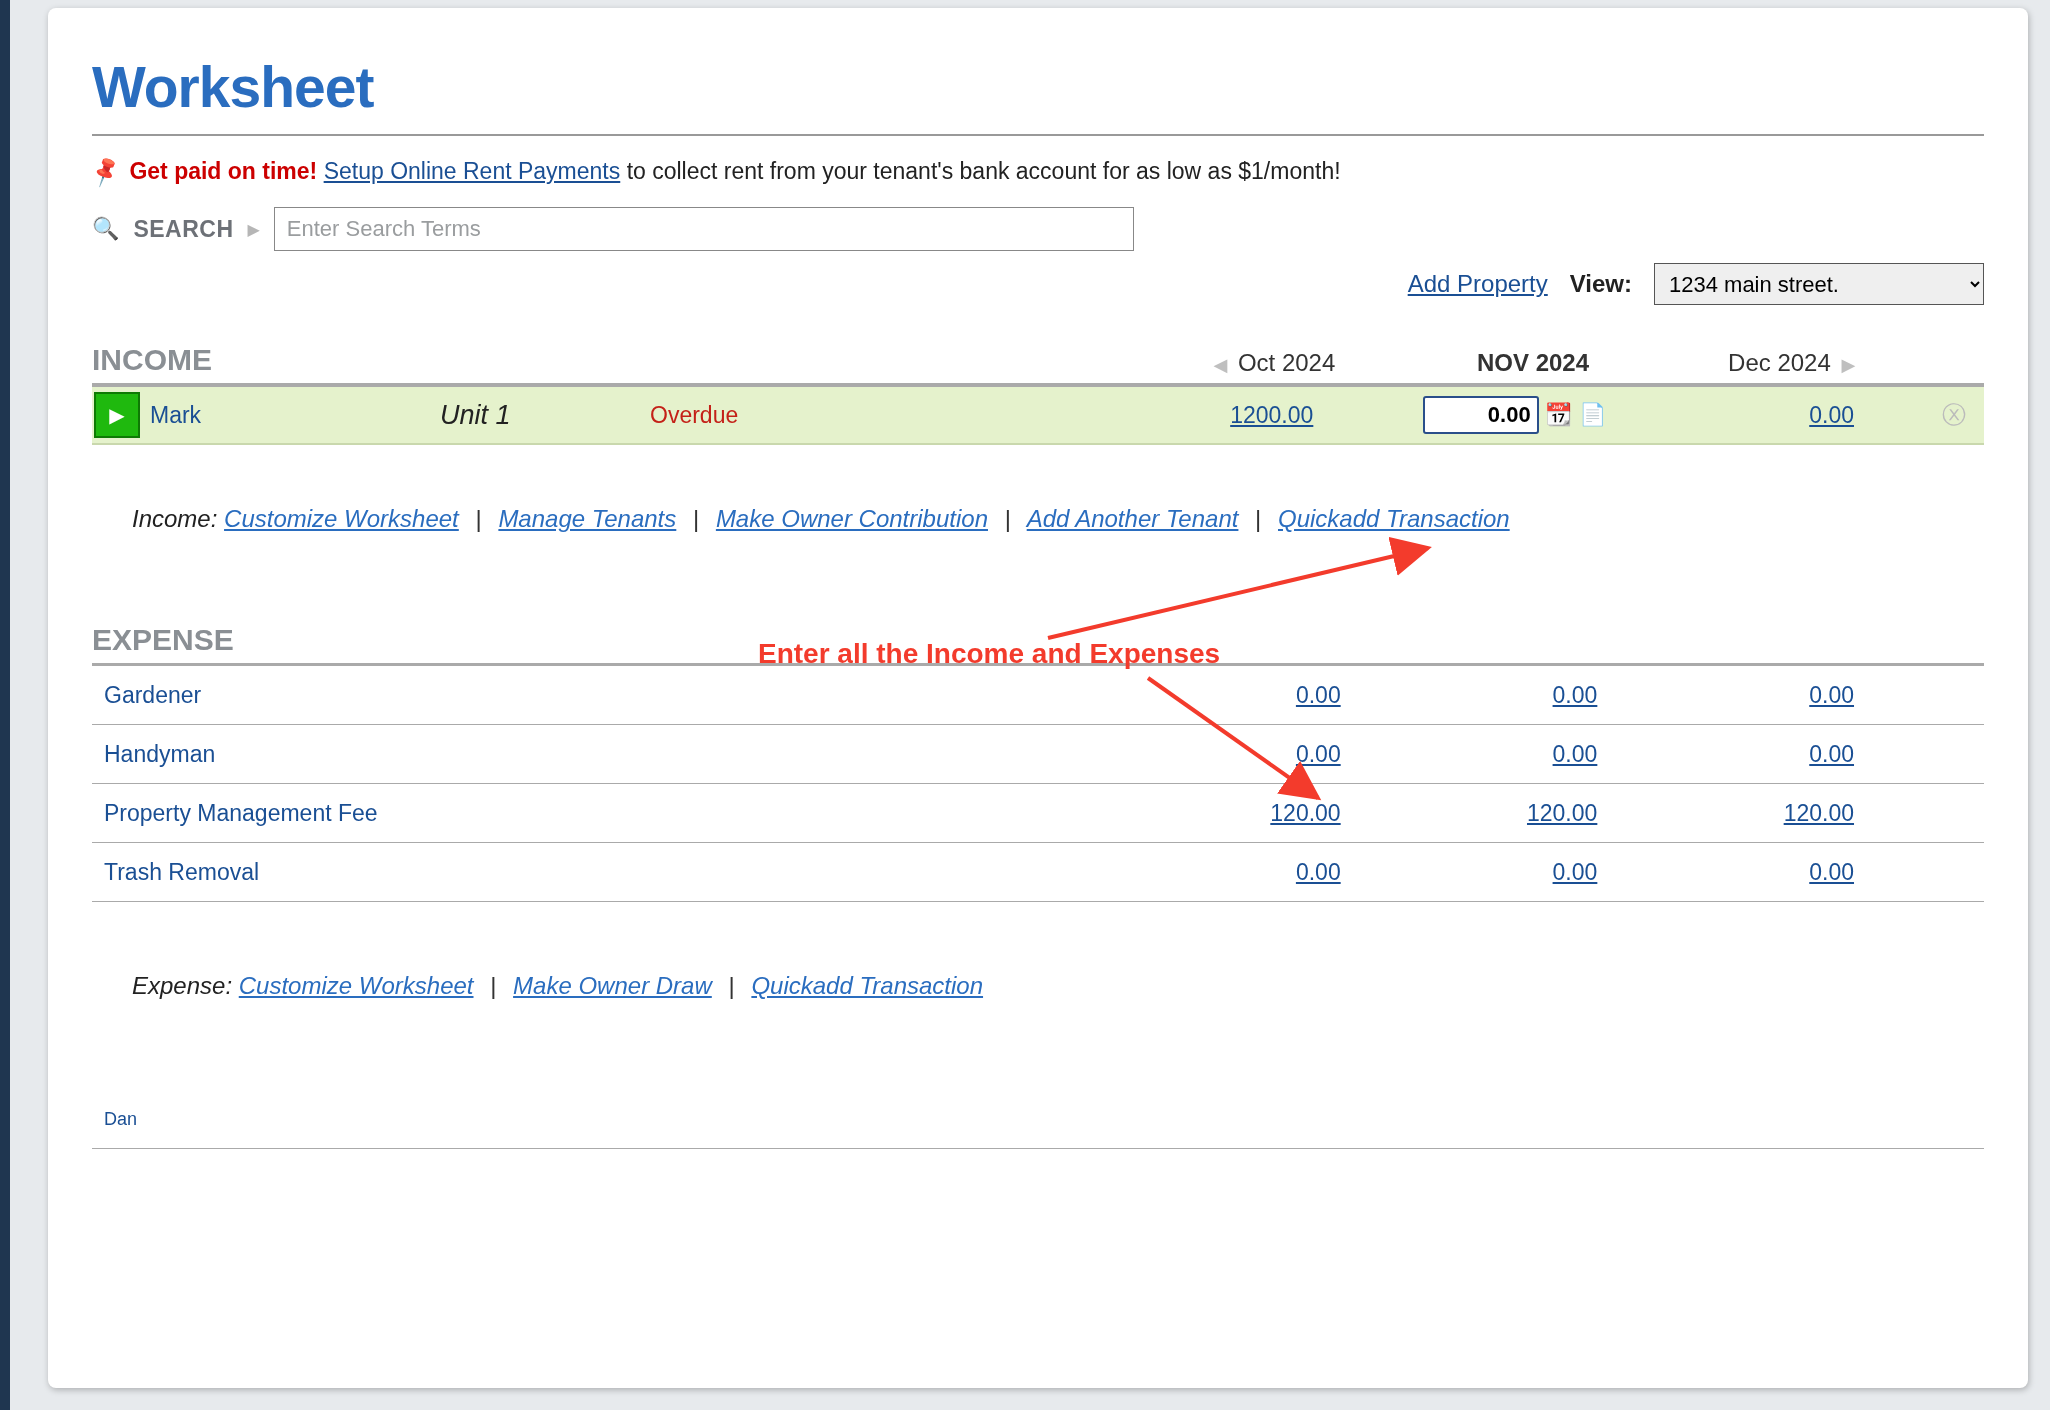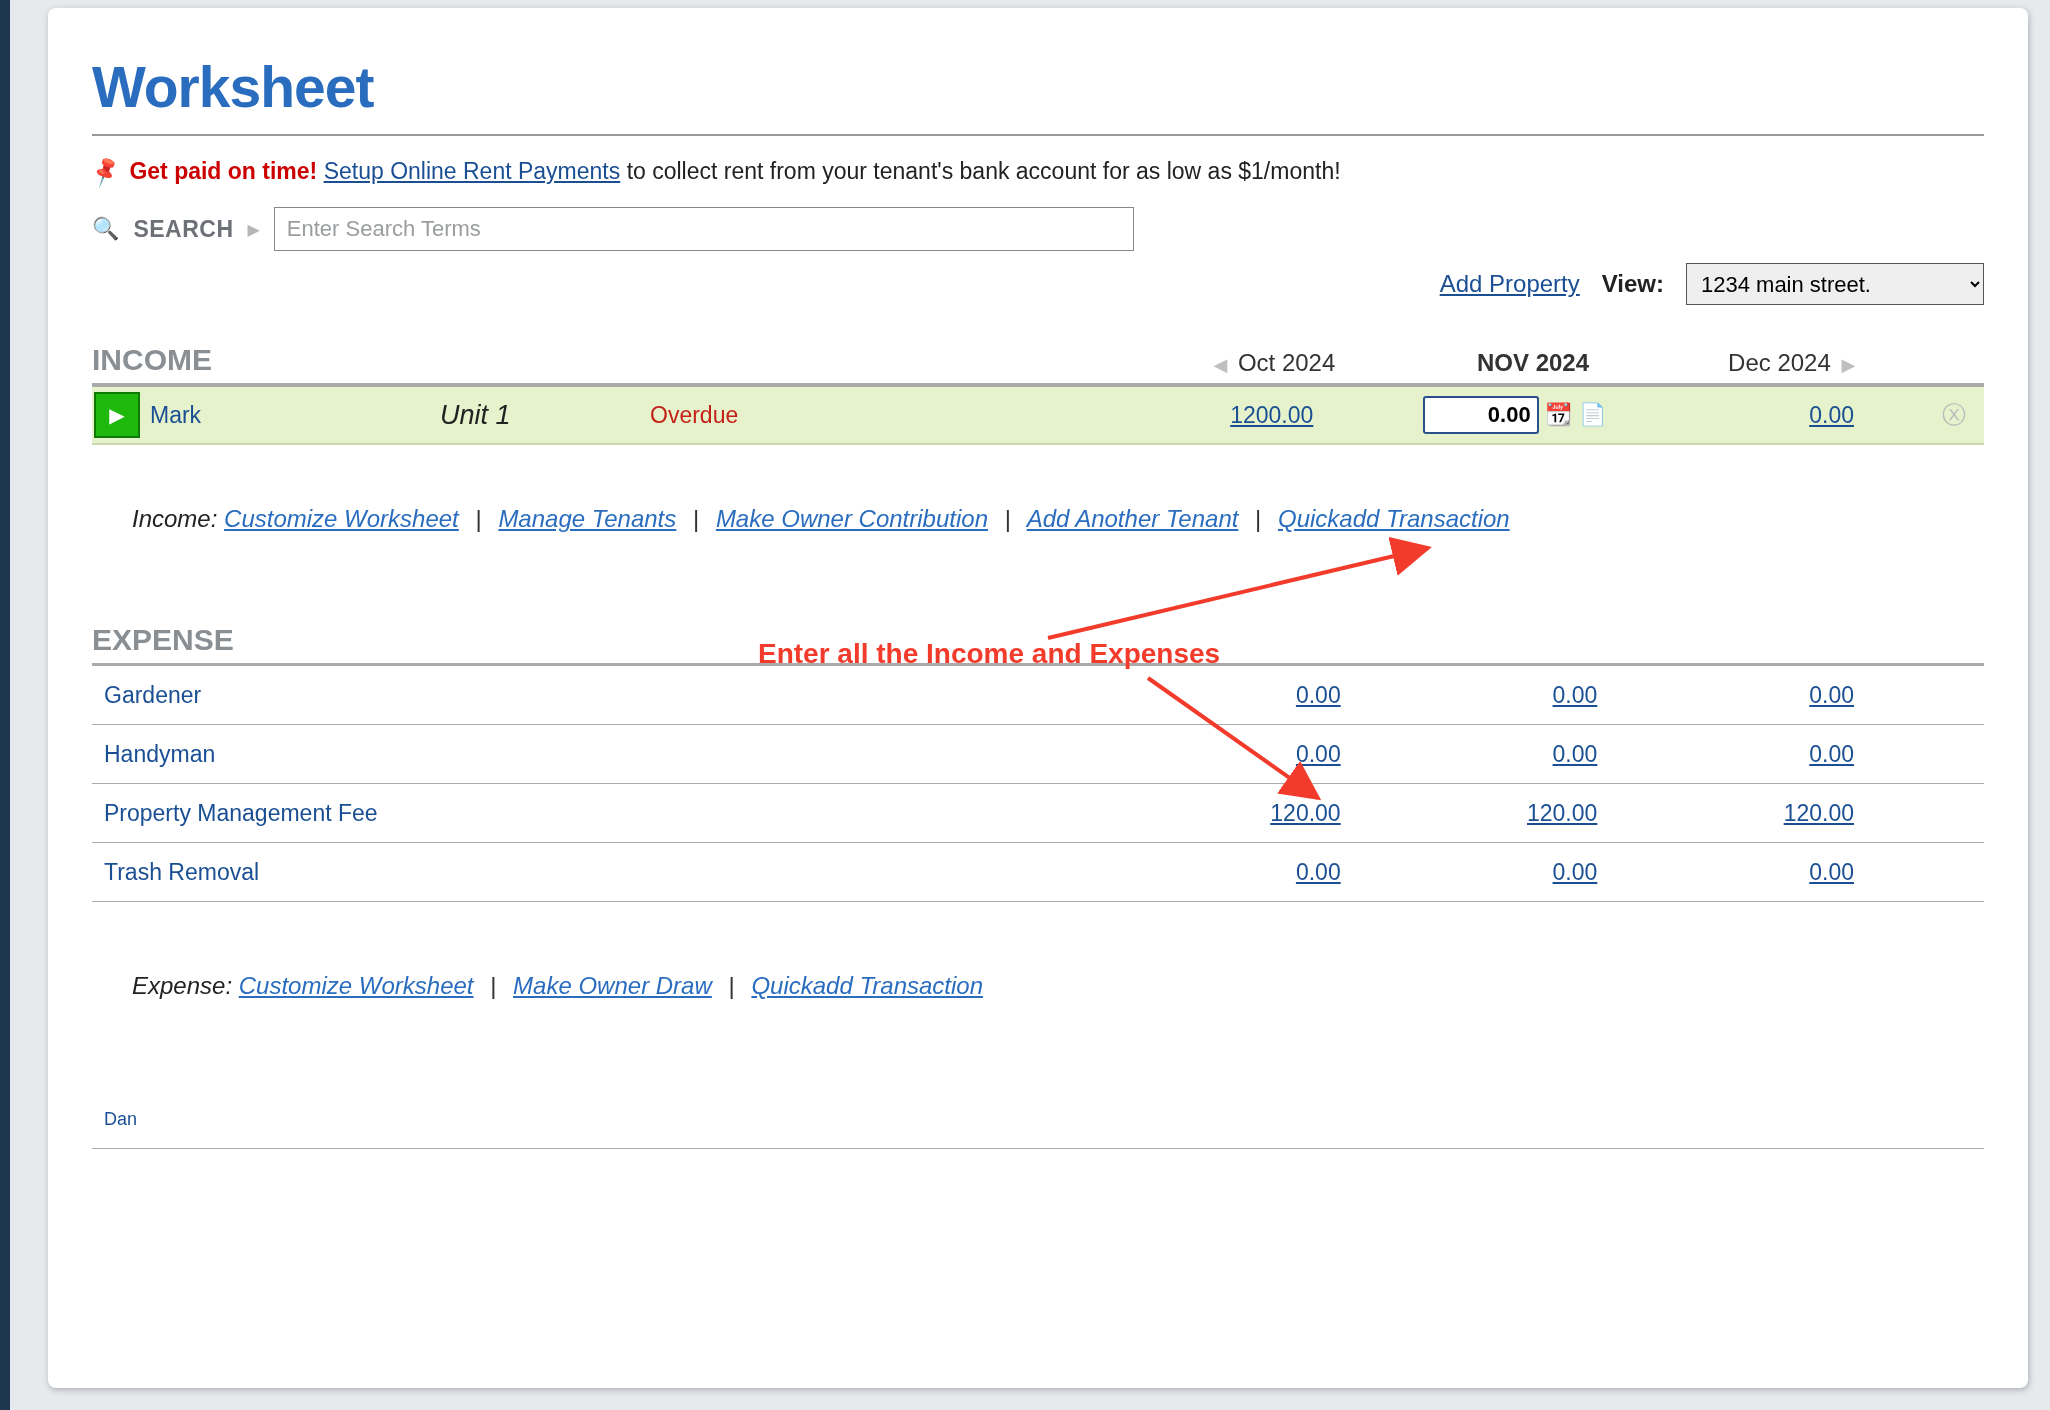--- a/index.html
+++ b/index.html
@@ -114,21 +114,21 @@
     gap: 22px;
     font-size: 24px;
     margin-bottom: 38px;
   }
   .top-tools a {
     color: var(--link-blue-dk);
     text-decoration: underline;
   }
   .view-label { font-weight: 800; }
   .view-select {
-    width: 298px;
+    width: 330px;
     height: 42px;
     border: 1.5px solid #555;
     font-size: 22px;
     padding: 0 10px;
   }
 
   .section-header {
     display: flex;
     align-items: flex-end;
     border-bottom: 4px solid #aaa;

